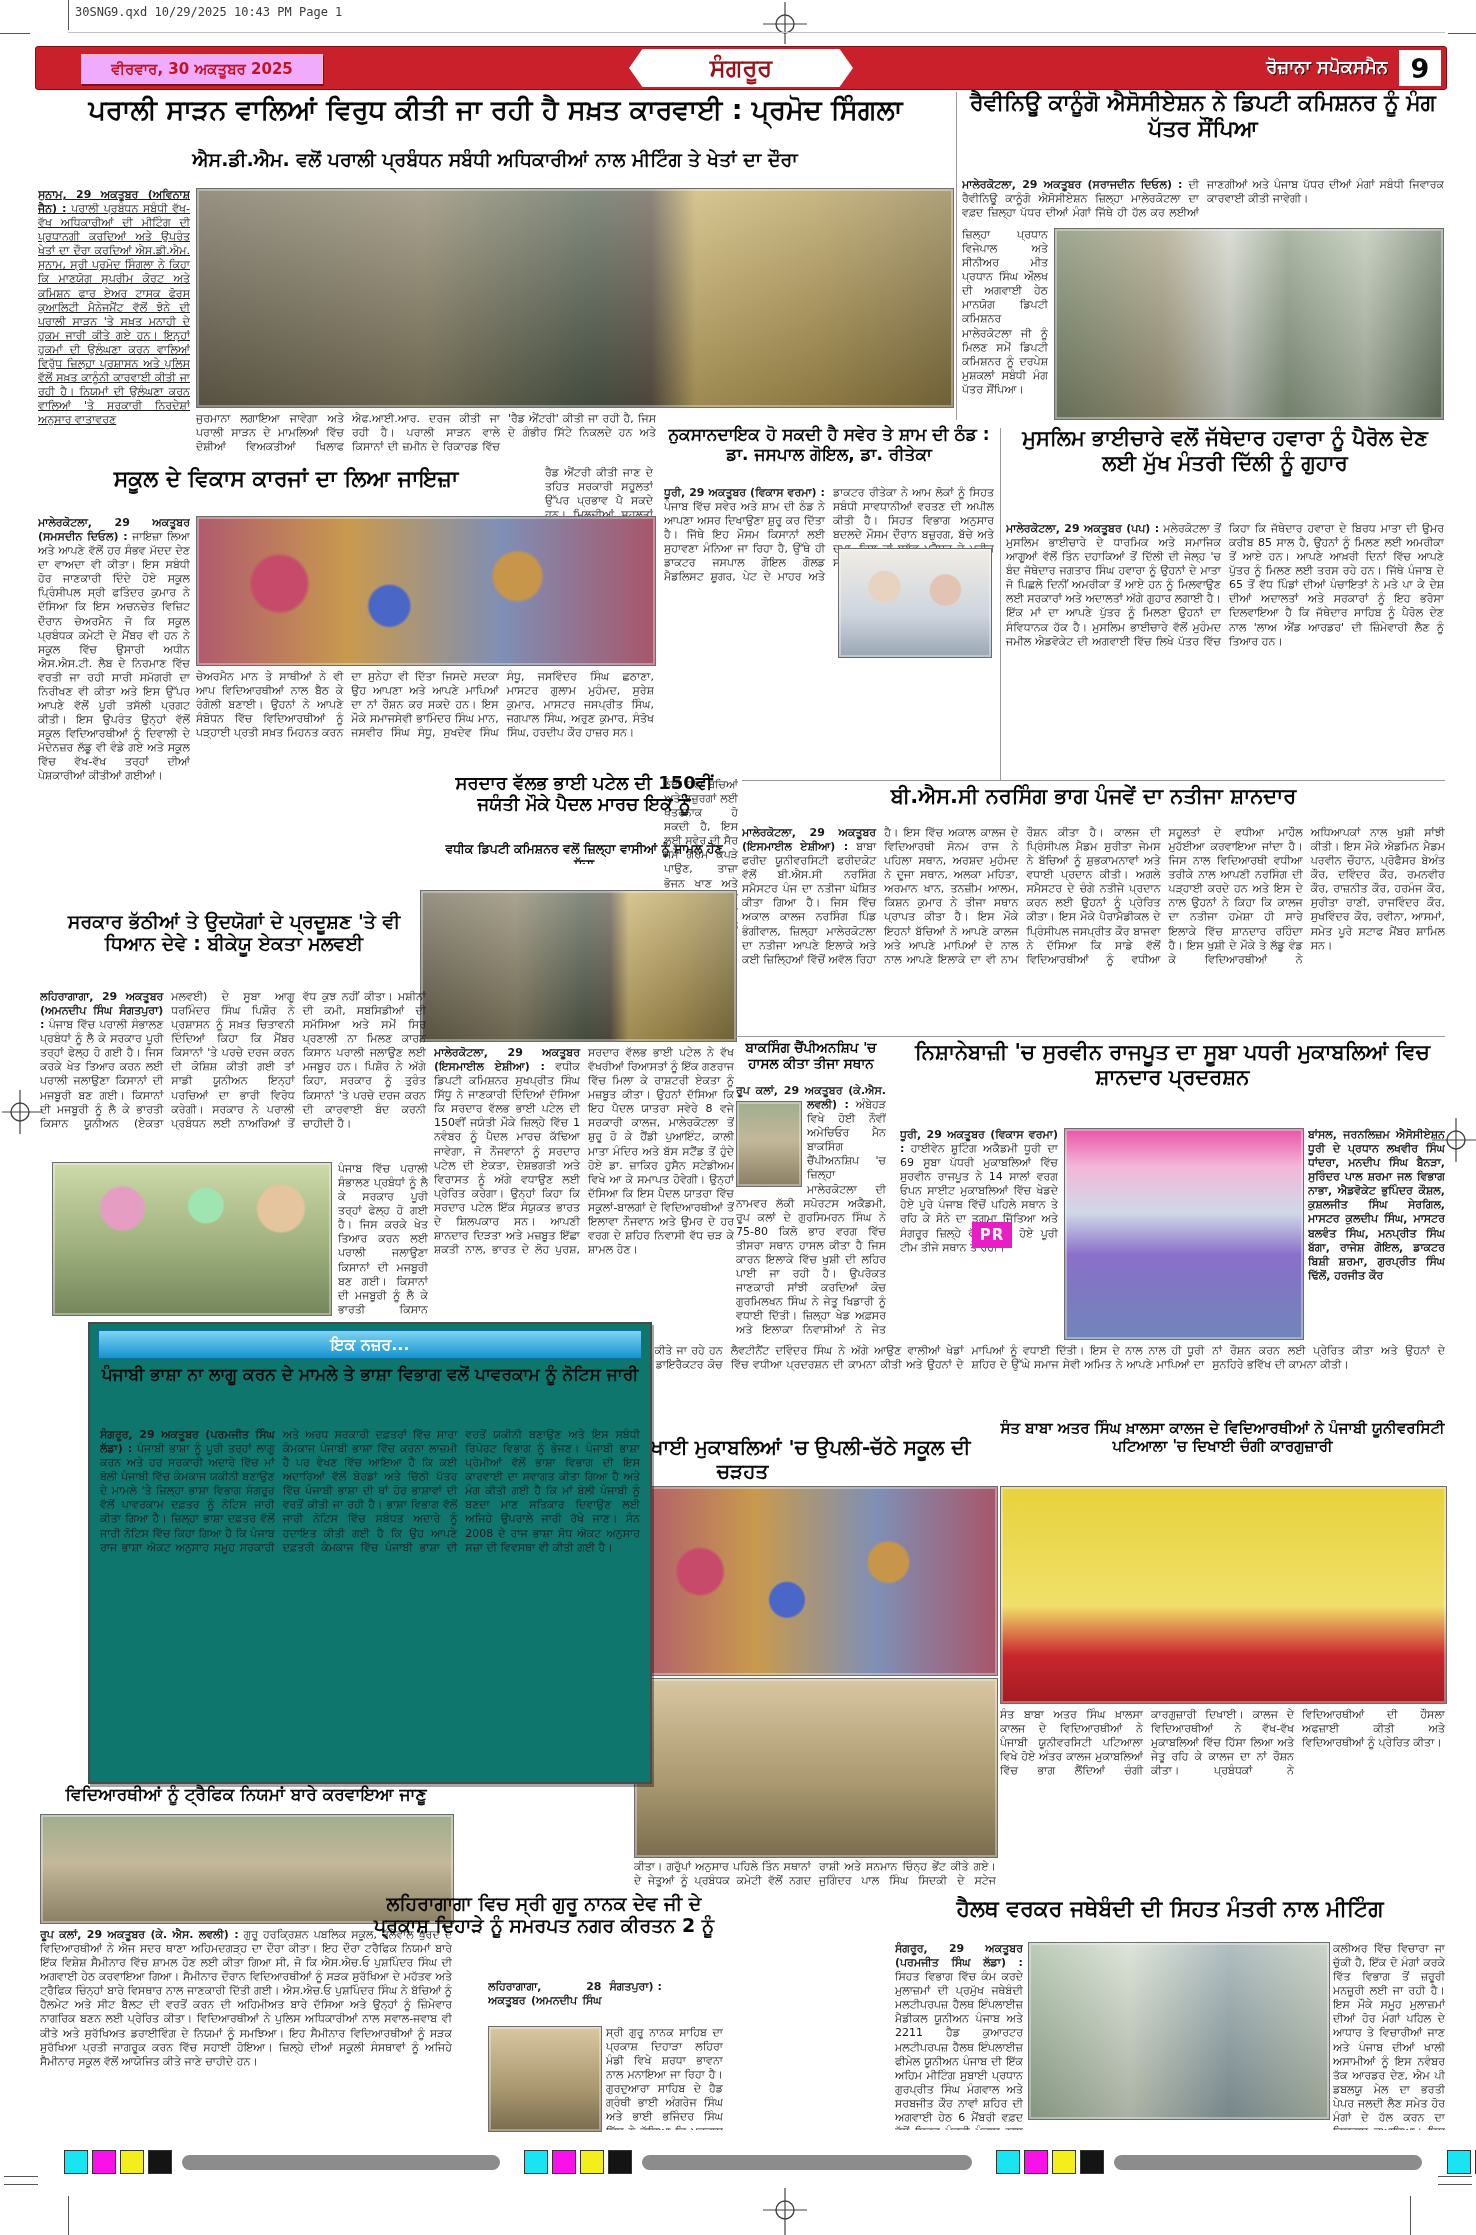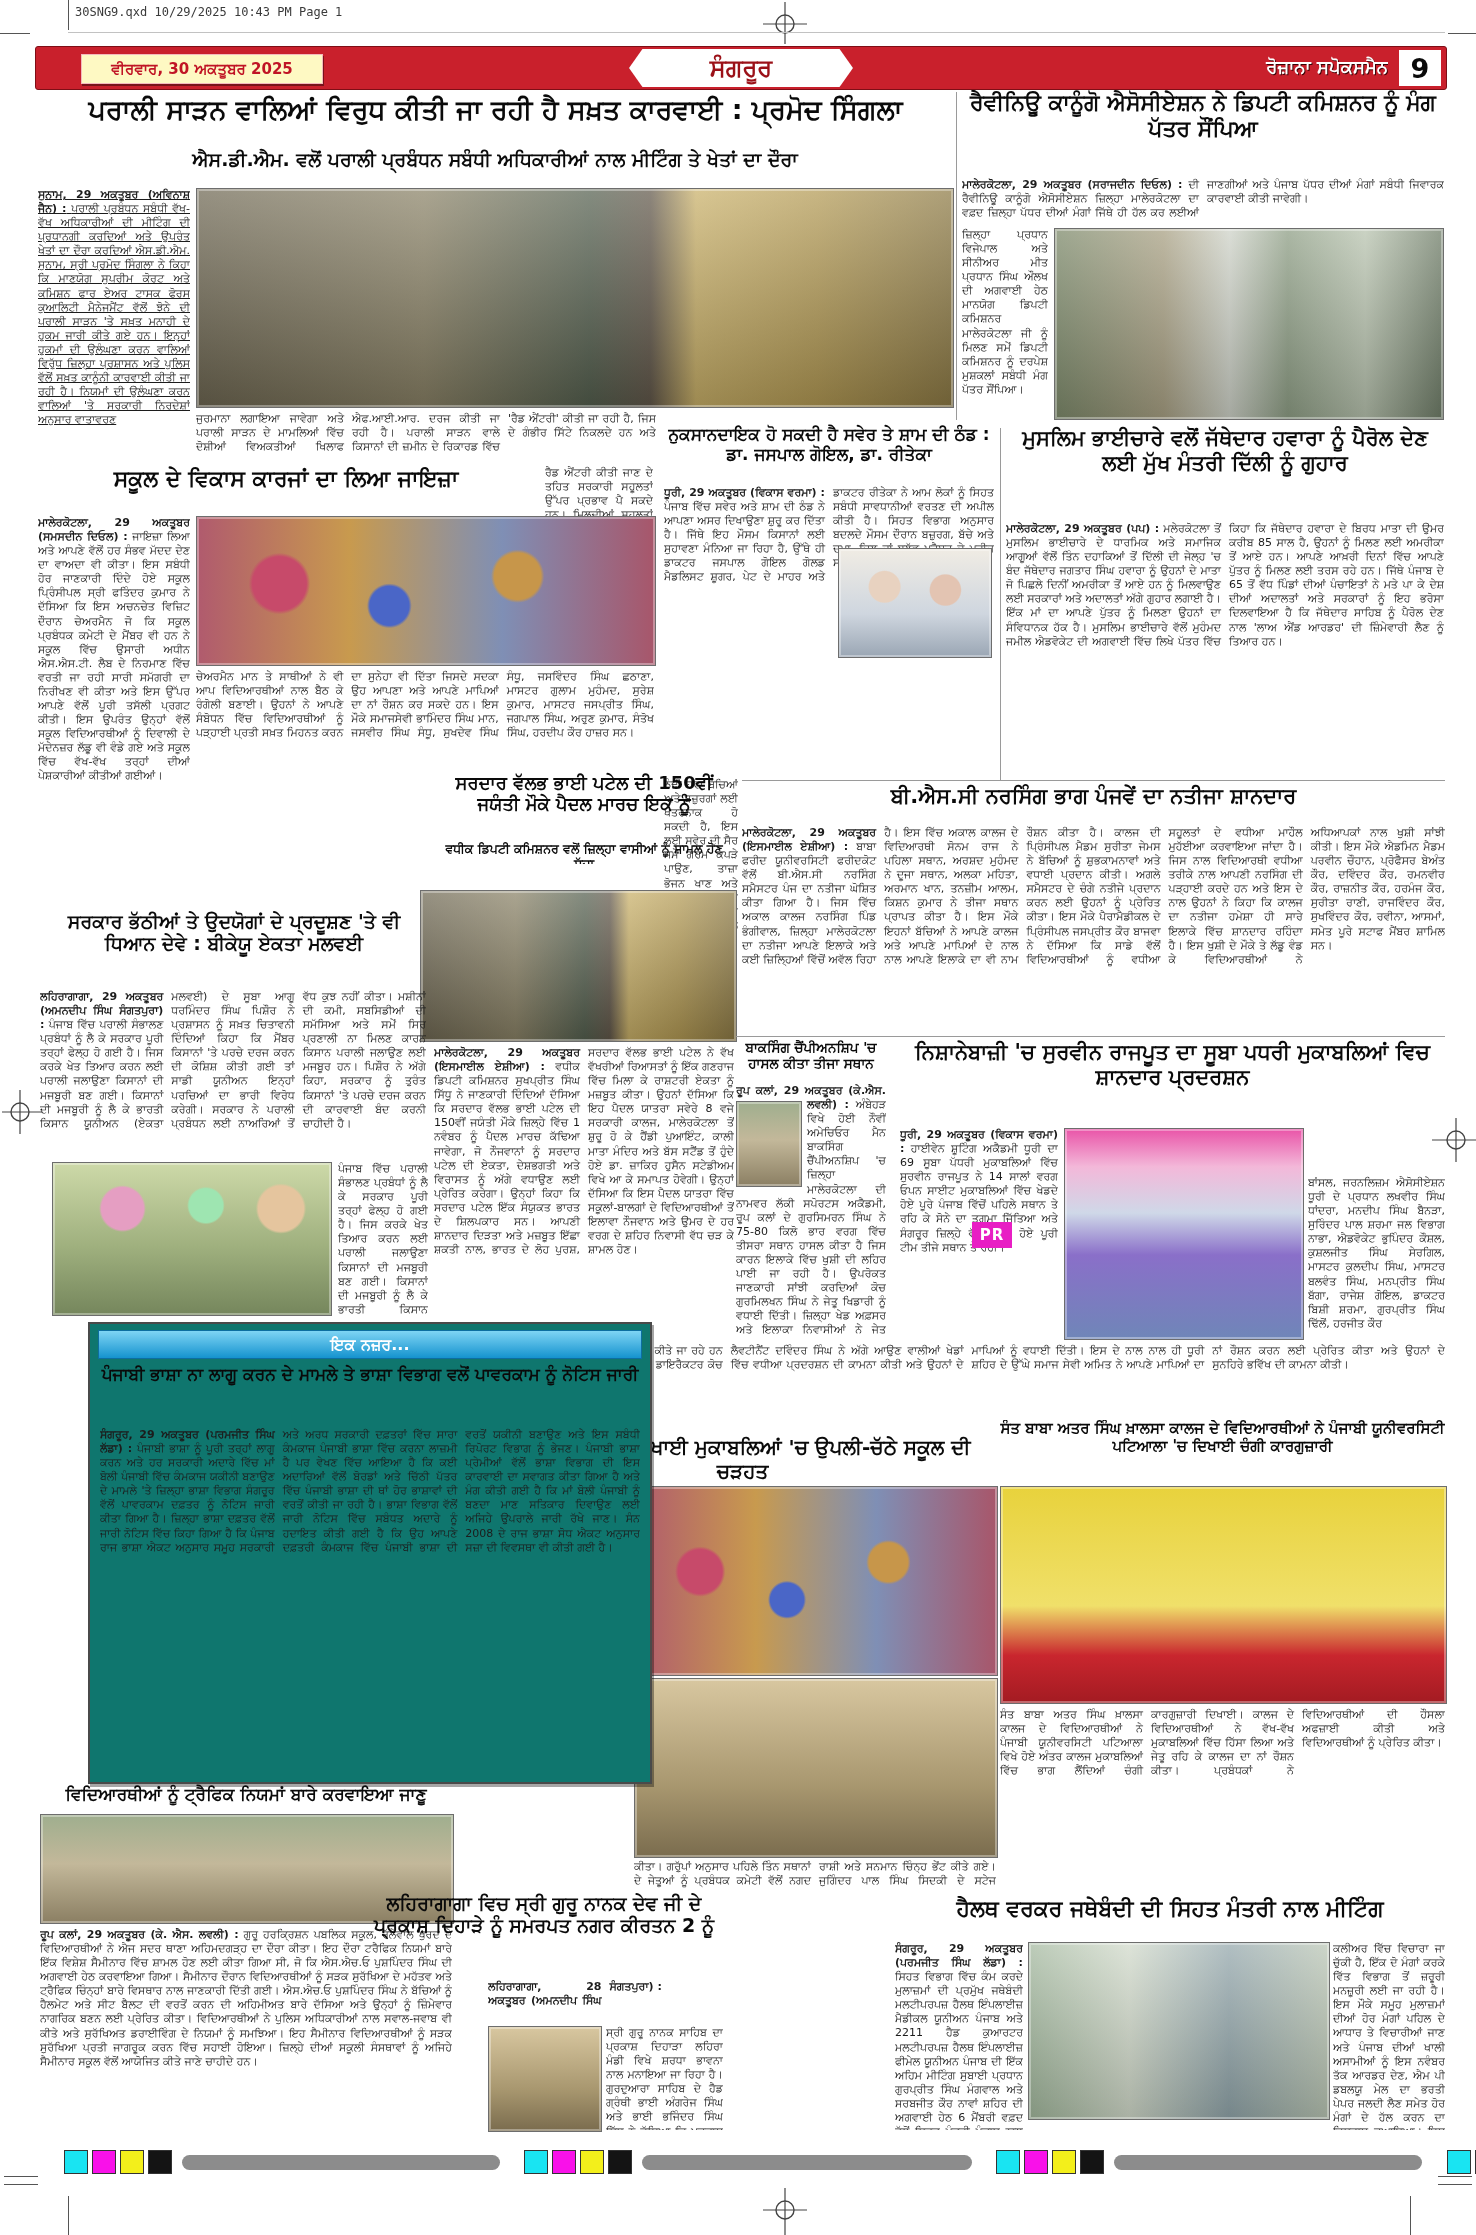--- a/index.html
+++ b/index.html
@@ -34,21 +34,21 @@
   .p-health{background:linear-gradient(180deg,rgba(255,255,255,.3),rgba(0,0,0,.18)),
             linear-gradient(90deg,#9fb59a,#cfd8c8,#8fa3a8,#b8c4b2);}
   .p-group{background:linear-gradient(180deg,#9fae8e 0%,#c3b89a 45%,#8b7f63 100%);}
   .p-kirtan{background:linear-gradient(180deg,#d8c7a0,#a8976f 60%,#7a6c4e);}
   .hline{position:absolute;background:#9a9a9a;height:1px;}
   .vline{position:absolute;background:#9a9a9a;width:1px;}
   .trim{position:absolute;background:#555;}
   
   #masthead{position:absolute;left:35px;top:46px;width:1410px;height:42px;background:#c9202c;
             border:1px solid #7e0e16;border-radius:3px;}
-  #date-box{position:absolute;left:45px;top:7px;width:240px;height:28px;background:#fef9c3;
+  #date-box{position:absolute;left:45px;top:7px;width:240px;height:28px;background:#f0abfc;
             border:1px solid #f3b9bd;box-shadow:1px 2px 0 rgba(0,0,0,.4);display:flex;align-items:center;justify-content:center;
             color:#c01425;font-weight:bold;font-size:15px;white-space:nowrap;overflow:hidden;}
   #edition-ribbon{position:absolute;left:calc(50% - 112px);top:2px;width:224px;height:38px;background:#fff;
             clip-path:polygon(6% 0,94% 0,100% 50%,94% 100%,6% 100%,0 50%);
             display:flex;align-items:center;justify-content:center;color:#9b1118;font-weight:bold;font-size:24px;
             box-shadow:0 2px 0 rgba(0,0,0,.5);}
   #paper-name{position:absolute;right:58px;top:9px;width:200px;text-align:right;color:#fff;font-weight:bold;
             font-size:18px;text-shadow:1px 1px 0 #3a0407;white-space:nowrap;overflow:hidden;}
   #page-box{position:absolute;right:5px;top:3px;width:42px;height:36px;background:#fff;display:flex;align-items:center;
             justify-content:center;font-size:27px;font-weight:bold;color:#0a0a0a;}
@@ -188,21 +188,21 @@
     </div>
   </div>
 
   <div class="abs hl" style="left:900px;top:1040px;width:545px;height:82px;font-size:21px;">ਨਿਸ਼ਾਨੇਬਾਜ਼ੀ 'ਚ ਸੁਰਵੀਨ ਰਾਜਪੂਤ ਦਾ ਸੂਬਾ ਪਧਰੀ ਮੁਕਾਬਲਿਆਂ ਵਿਚ ਸ਼ਾਨਦਾਰ ਪ੍ਰਦਰਸ਼ਨ</div>
   <div class="abs txt" style="left:900px;top:1128px;width:158px;height:210px;">
     <b>ਧੂਰੀ, 29 ਅਕਤੂਬਰ (ਵਿਕਾਸ ਵਰਮਾ) :</b>
     <span>ਹਾਈਵੇਨ ਸ਼ੂਟਿੰਗ ਅਕੈਡਮੀ ਧੂਰੀ ਦਾ 69 ਸੂਬਾ ਪੱਧਰੀ ਮੁਕਾਬਲਿਆਂ ਵਿੱਚ ਸੁਰਵੀਨ ਰਾਜਪੂਤ ਨੇ 14 ਸਾਲਾਂ ਵਰਗ ਓਪਨ ਸਾਈਟ ਮੁਕਾਬਲਿਆਂ ਵਿੱਚ ਖੇਡਦੇ ਹੋਏ ਪੂਰੇ ਪੰਜਾਬ ਵਿੱਚੋਂ ਪਹਿਲੇ ਸਥਾਨ ਤੇ ਰਹਿ ਕੇ ਸੋਨੇ ਦਾ ਤਗਮਾ ਜਿੱਤਿਆ ਅਤੇ ਸੰਗਰੂਰ ਜ਼ਿਲ੍ਹੇ ਵੱਲੋਂ ਖੇਡਦੇ ਹੋਏ ਪੂਰੀ ਟੀਮ ਤੀਜੇ ਸਥਾਨ ਤੇ ਰਹੀ।</span>
   </div>
   <div class="badge-pr" style="left:972px;top:1222px;width:40px;height:26px;">PR</div>
   <div class="ph p-shoot" style="left:1064px;top:1128px;width:238px;height:210px;"></div>
-  <div class="abs txt" style="left:1308px;top:1176px;width:137px;height:210px;">ਬਾਂਸਲ, ਜਰਨਲਿਜ਼ਮ ਐਸੋਸੀਏਸ਼ਨ ਧੂਰੀ ਦੇ ਪ੍ਰਧਾਨ ਲਖਵੀਰ ਸਿੰਘ ਧਾਂਦਰਾ, ਮਨਦੀਪ ਸਿੰਘ ਬੈਨੜਾ, ਸੁਰਿੰਦਰ ਪਾਲ ਸ਼ਰਮਾ ਜਲ ਵਿਭਾਗ ਨਾਭਾ, ਐਡਵੋਕੇਟ ਭੁਪਿੰਦਰ ਕੌਸ਼ਲ, ਕੁਸ਼ਲਜੀਤ ਸਿੰਘ ਸੇਰਗਿਲ, ਮਾਸਟਰ ਕੁਲਦੀਪ ਸਿੰਘ, ਮਾਸਟਰ ਬਲਵੰਤ ਸਿੰਘ, ਮਨਪ੍ਰੀਤ ਸਿੰਘ ਬੱਗਾ, ਰਾਜੇਸ਼ ਗੋਇਲ, ਡਾਕਟਰ ਬਿਸ਼ੀ ਸ਼ਰਮਾ, ਗੁਰਪ੍ਰੀਤ ਸਿੰਘ ਢਿੱਲੋਂ, ਹਰਜੀਤ ਕੌਰ</div>
+  <div class="abs txt" style="left:1308px;top:1128px;width:137px;height:210px;font-weight:bold;">ਬਾਂਸਲ, ਜਰਨਲਿਜ਼ਮ ਐਸੋਸੀਏਸ਼ਨ ਧੂਰੀ ਦੇ ਪ੍ਰਧਾਨ ਲਖਵੀਰ ਸਿੰਘ ਧਾਂਦਰਾ, ਮਨਦੀਪ ਸਿੰਘ ਬੈਨੜਾ, ਸੁਰਿੰਦਰ ਪਾਲ ਸ਼ਰਮਾ ਜਲ ਵਿਭਾਗ ਨਾਭਾ, ਐਡਵੋਕੇਟ ਭੁਪਿੰਦਰ ਕੌਸ਼ਲ, ਕੁਸ਼ਲਜੀਤ ਸਿੰਘ ਸੇਰਗਿਲ, ਮਾਸਟਰ ਕੁਲਦੀਪ ਸਿੰਘ, ਮਾਸਟਰ ਬਲਵੰਤ ਸਿੰਘ, ਮਨਪ੍ਰੀਤ ਸਿੰਘ ਬੱਗਾ, ਰਾਜੇਸ਼ ਗੋਇਲ, ਡਾਕਟਰ ਬਿਸ਼ੀ ਸ਼ਰਮਾ, ਗੁਰਪ੍ਰੀਤ ਸਿੰਘ ਢਿੱਲੋਂ, ਹਰਜੀਤ ਕੌਰ</div>
 
   <div class="abs txt cols4" style="left:490px;top:1344px;width:955px;height:72px;">ਸਖ਼ਤ ਮਿਹਨਤ ਸਦਕਾ ਵੱਡੇ ਮੁਕਾਬਲੇ ਸਰ ਕੀਤੇ ਜਾ ਰਹੇ ਹਨ ਜੋ ਕਿ ਸਾਡੇ ਲਈ ਮਾਣ ਵਾਲੀ ਗੱਲ ਹੈ। ਦੇ ਡਾਇਰੈਕਟਰ ਕੋਚ ਲੈਵਟੀਨੈਂਟ ਦਵਿੰਦਰ ਸਿੰਘ ਨੇ ਅੱਗੇ ਆਉਣ ਵਾਲੀਆਂ ਖੇਡਾਂ ਵਿੱਚ ਵਧੀਆ ਪ੍ਰਦਰਸ਼ਨ ਦੀ ਕਾਮਨਾ ਕੀਤੀ ਅਤੇ ਉਹਨਾਂ ਦੇ ਮਾਪਿਆਂ ਨੂੰ ਵਧਾਈ ਦਿੱਤੀ। ਇਸ ਦੇ ਨਾਲ ਨਾਲ ਹੀ ਧੂਰੀ ਸ਼ਹਿਰ ਦੇ ਉੱਘੇ ਸਮਾਜ ਸੇਵੀ ਅਮਿਤ ਨੇ ਆਪਣੇ ਮਾਪਿਆਂ ਦਾ ਨਾਂ ਰੌਸ਼ਨ ਕਰਨ ਲਈ ਪ੍ਰੇਰਿਤ ਕੀਤਾ ਅਤੇ ਉਹਨਾਂ ਦੇ ਸੁਨਹਿਰੇ ਭਵਿੱਖ ਦੀ ਕਾਮਨਾ ਕੀਤੀ।</div>
 
   <div class="abs hl" style="left:490px;top:1436px;width:505px;height:44px;font-size:20px;">ਗੁਰਬਾਣੀ ਸੁੰਦਰ ਲਿਖਾਈ ਮੁਕਾਬਲਿਆਂ 'ਚ ਉਪਲੀ-ਚੱਠੇ ਸਕੂਲ ਦੀ ਚੜ੍ਹਤ</div>
   <div class="abs txt" style="left:490px;top:1486px;width:140px;height:400px;">
     <b>ਭਵਾਨੀਗੜ੍ਹ, 29 ਅਕਤੂਬਰ (ਗੁਰਪ੍ਰੀਤ ਸਿੰਘ ਸਬਰੋਲੀ) :</b>
     <span>ਸਾਹਿਬ ਜੀ ਦੇ 350 ਸਾਲਾ ਸ਼ਹੀਦੀ ਸ਼ਤਾਬਦੀ ਨੂੰ ਸਾਰਥਿਕ ਰੂਪ ਵਿੱਚ ਮਨਾਉਣ ਹਿੱਤ ਵਿਦਿਆਰਥੀਆਂ ਕੋਲੋਂ ਗੁਰਬਾਣੀ ਲਿਖਣ ਦੇ ਉਪਰਾਲੇ ਲਈ ਪ੍ਰਬੰਧਕਾਂ ਦੀ ਪ੍ਰਸੰਸਾ ਕੀਤੀ। ਸਤਨਾਮ ਸਿੰਘ ਦਮਦਮੀ ਨੇ ਧੰਨਵਾਦ ਕੀਤਾ। ਇਨ੍ਹਾਂ ਮੁਕਾਬਲਿਆਂ ਵਿੱਚ ਸਰਕਾਰੀ ਸੀਨੀਅਰ ਸੈਕੰਡਰੀ ਸਕੂਲ ਉਪਲੀ-ਚੱਠੇ ਦੇ ਵਿਦਿਆਰਥੀਆਂ ਦੀ ਚੜ੍ਹਤ ਰਹੀ। ਸਮੂਹ ਪ੍ਰਬੰਧਕ ਕਮੇਟੀ ਨਾਲ ਸਾਂਝ ਪਾਉਂਦਿਆਂ ਗੁਰਬਾਣੀ ਸੁੰਦਰ ਲਿਖਾਈ ਦੇ ਜੇਤੂ ਪਾਲ ਸਿੰਘ ਸਿਦਕੀ, ਗੁਲਵੰਤ ਸਿੰਘ ਪ੍ਰਧਾਨ, ਹਰਵਿੰਦਰ ਕੌਰ ਹਾਜ਼ਰ ਸਨ।</span>
   </div>
   <div class="ph p-crowd" style="left:634px;top:1486px;width:362px;height:188px;"></div>
   <div class="ph p-kirtan" style="left:634px;top:1678px;width:362px;height:178px;"></div>

